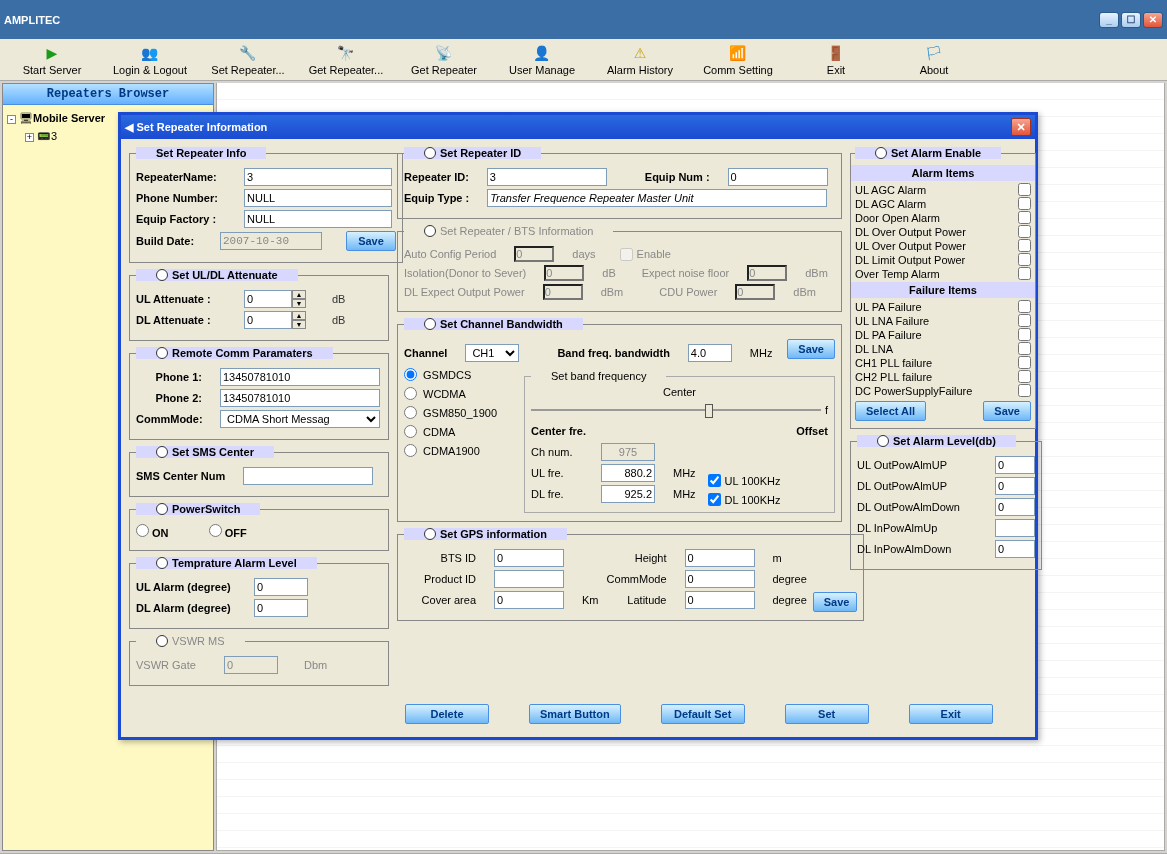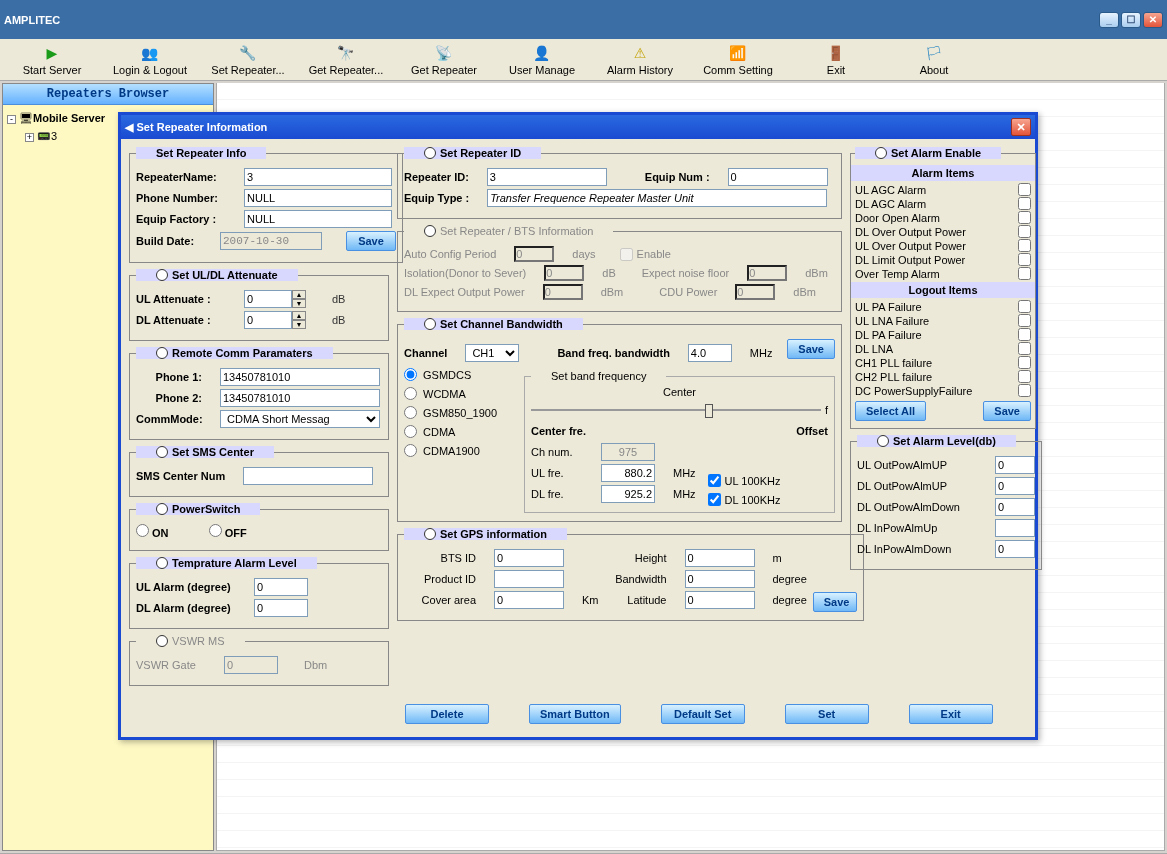--- a/index.html
+++ b/index.html
@@ -419,21 +419,21 @@
                 <span>Km</span>
               </div>
           </div>
           <div>
             <div class="row">
                 <label class="l2">Height</label>
                 <input type="text" value="0" style="">
                 <span>m</span>
               </div>
             <div class="row">
-                <label class="l2">Bandwidth</label>
+                <label class="l2">CommMode</label>
                 <input type="text" value="0" style="">
                 <span>degree</span>
               </div>
             <div class="row">
                 <label class="l2">Latitude</label>
                 <input type="text" value="0" style="">
                 <span>degree</span>
               </div>
           </div>
           <button class="btn" style="width:44px">Save</button>
@@ -469,21 +469,21 @@
             </div>
             <div class="alarmrow">
               <span>DL Limit Output Power</span>
               <input type="checkbox" style="">
             </div>
             <div class="alarmrow">
               <span>Over Temp Alarm</span>
               <input type="checkbox" style="">
             </div>
           </div>
-        <div class="alarmhdr">Logout Items</div>
+        <div class="alarmhdr">Failure Items</div>
         <div id="alarm2">
             <div class="alarmrow">
               <span>UL PA Failure</span>
               <input type="checkbox" style="">
             </div>
             <div class="alarmrow">
               <span>UL LNA Failure</span>
               <input type="checkbox" style="">
             </div>
             <div class="alarmrow">

